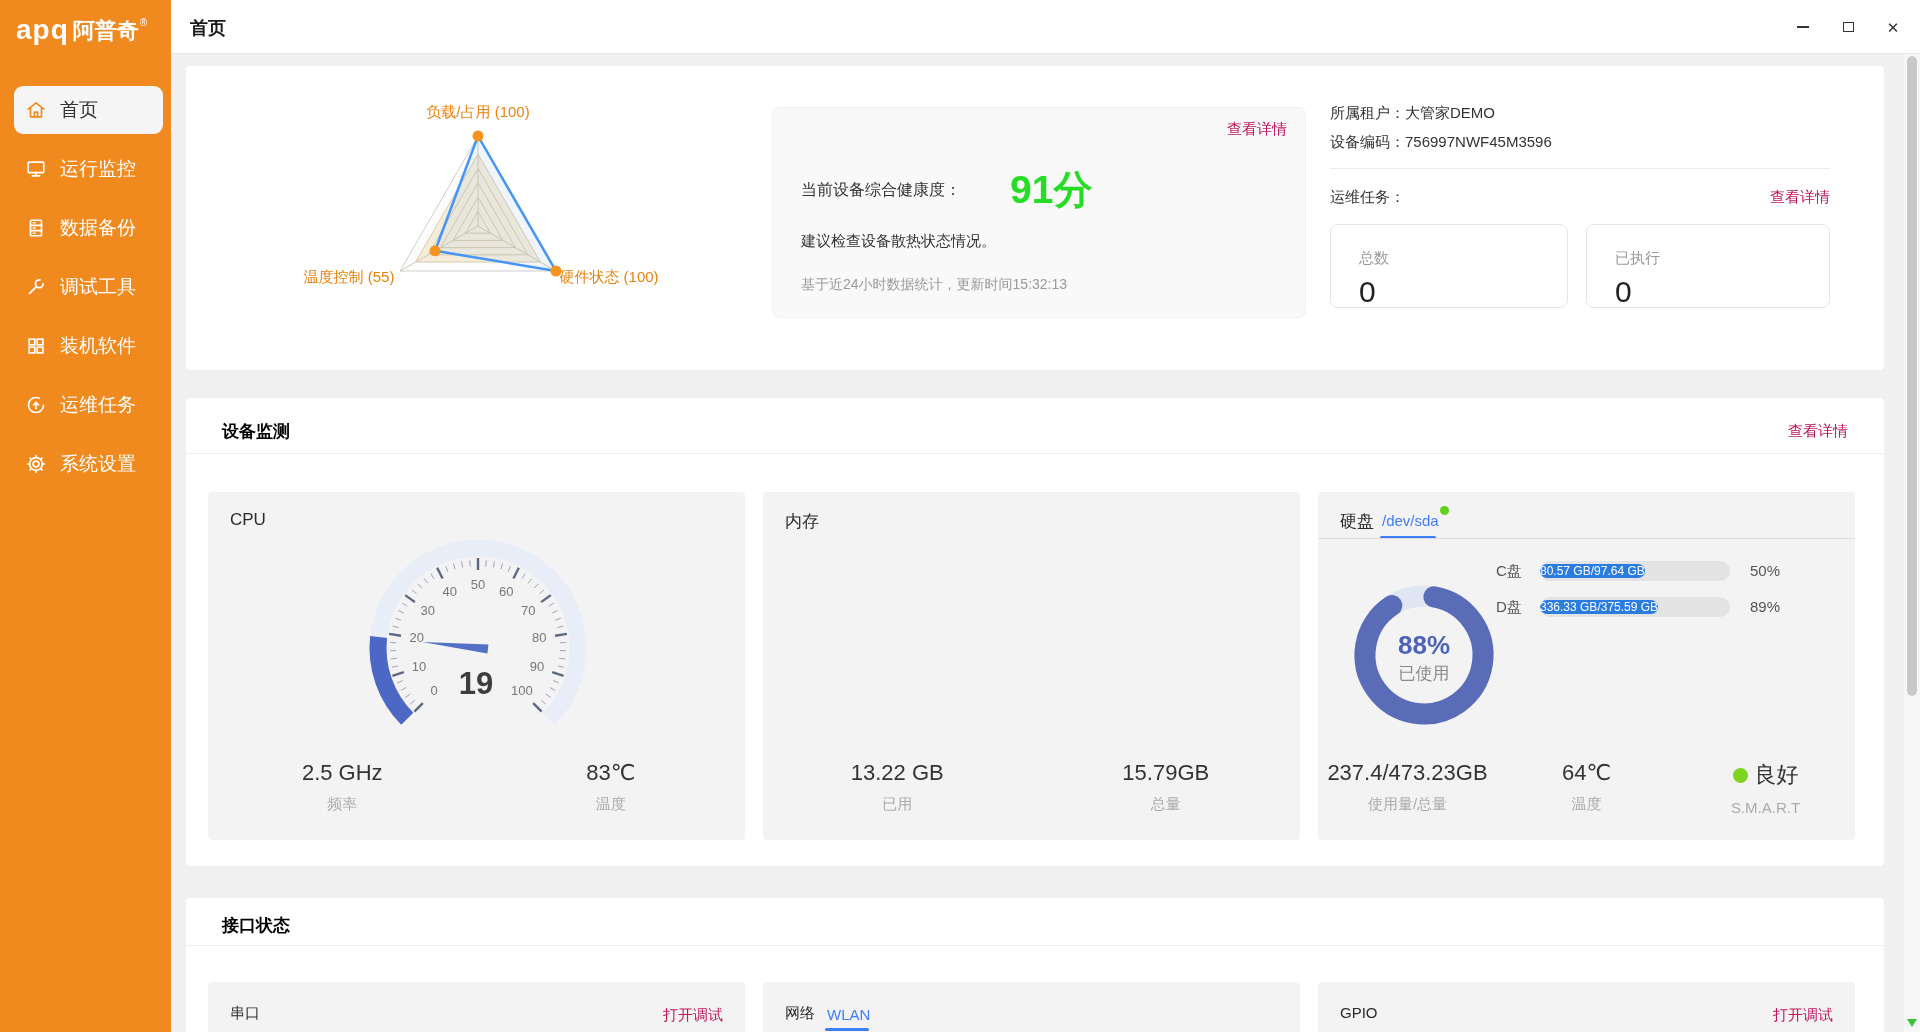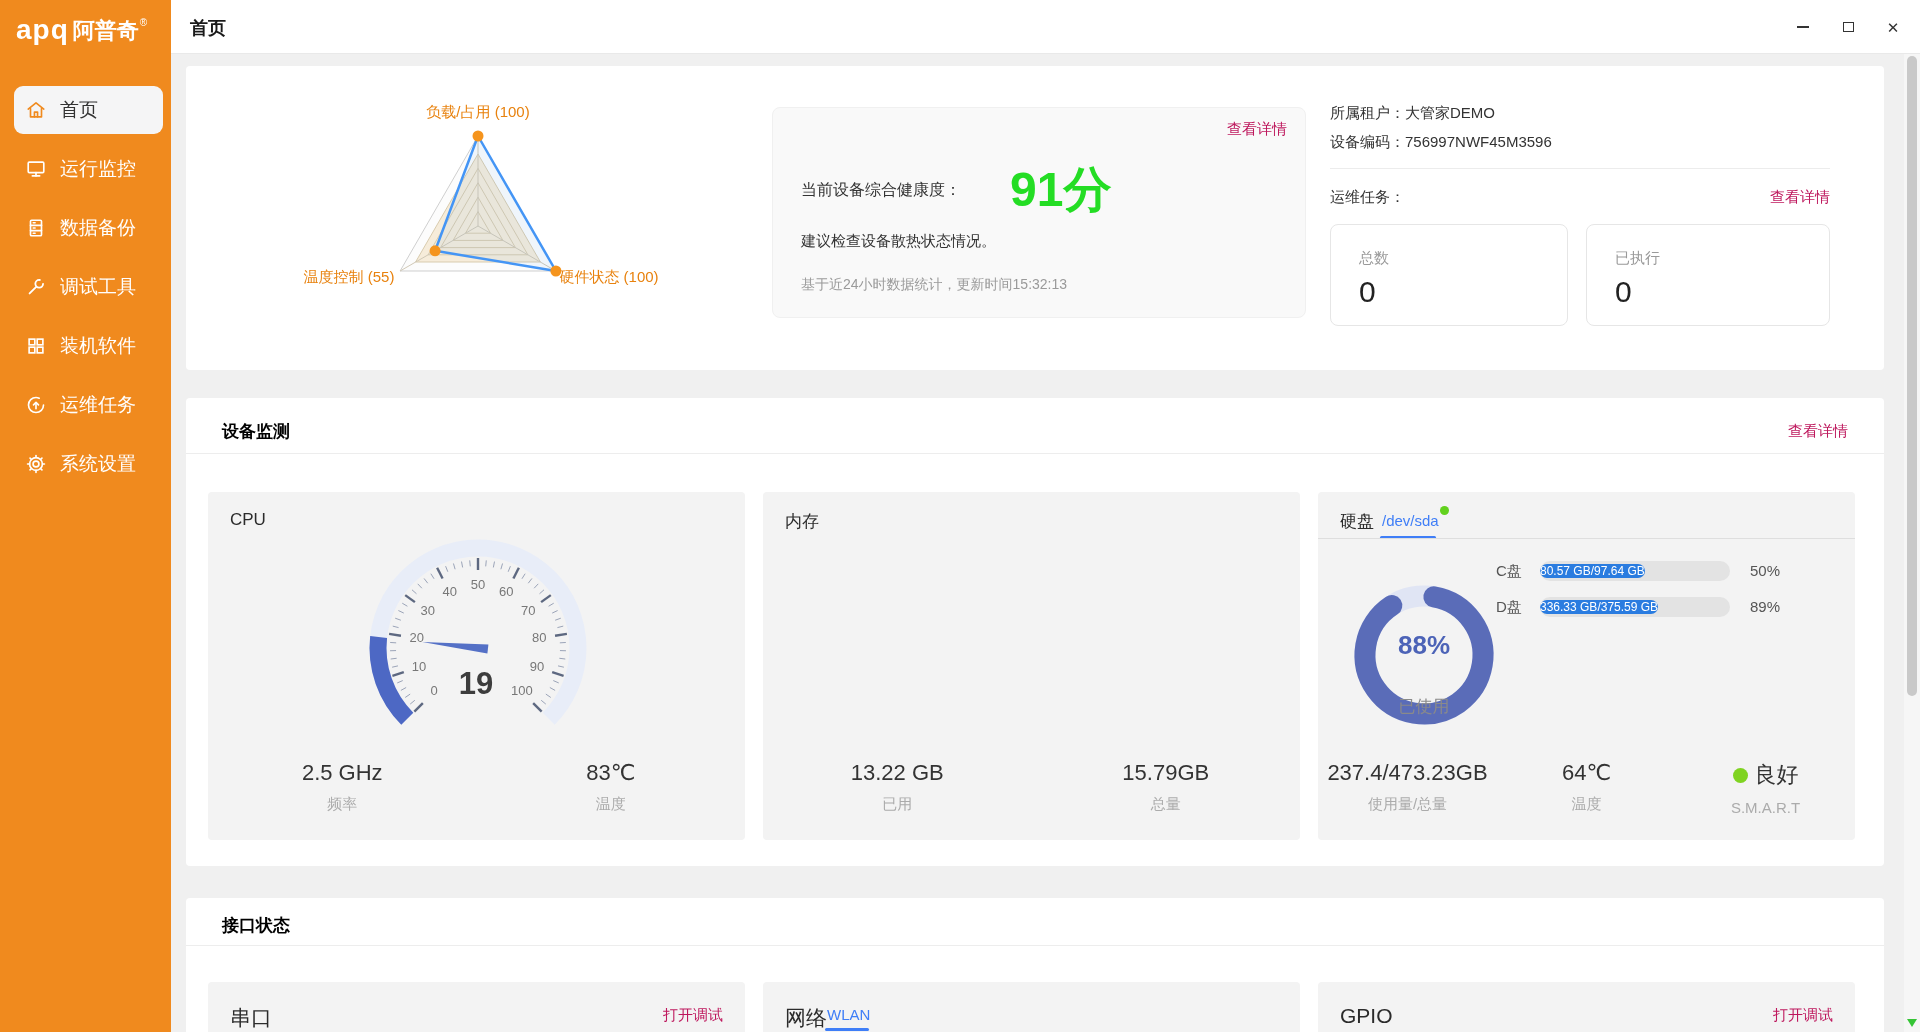--- a/index.html
+++ b/index.html
@@ -41,31 +41,31 @@
   
   .radar-wrap { position:absolute; left:92px; top:19px; width:400px; height:230px; }
   .radar-label { position:absolute; transform:translate(-50%,-50%); font-size:15px; color:#e8820e; white-space:nowrap; }
 
   
   .health-box { position:absolute; left:586px; top:41px; width:534px; height:211px;
     background:#f9f9f9; border:1px solid #f0f0f0; border-radius:8px; }
   .health-box .link { position:absolute; top:12px; right:18px; }
   .health-row { position:absolute; left:28px; top:56px; display:flex; align-items:center; height:52px;gap:33px; }
   .health-label { font-size:16px; color:#333; }
-  .health-score { font-size:48px; font-weight:bold; color:#24dd24; margin-left:16px; }
+  .health-score { font-size:39px; font-weight:bold; color:#24dd24; margin-left:16px; }
   .health-advice { position:absolute; left:28px; top:124px; font-size:15px; color:#333; }
   .health-basis { position:absolute; left:28px; top:168px; font-size:14px; color:#9a9a9a; }
 
   
   .tenant { position:absolute; left:1144px; top:30px; width:500px; height:240px; }
   .tenant-line { position:absolute; left:0; font-size:15px; color:#333; }
   .tenant-divider { position:absolute; left:0; top:72px; width:100%; height:1px; background:#ececec; }
   .task-row-label { position:absolute; left:0; top:92px; font-size:15px; color:#333;font-family:Liberation Mono, monospace; }
   .task-row-link { position:absolute; right:0; top:92px; }
-  .stat-box { position:absolute; top:128px; width:238px; height:102px; background:#fff;
+  .stat-box { position:absolute; top:128px; width:238px; height:84px; background:#fff;
     border:1px solid #e6e6e6; border-radius:8px; }
   .stat-box .lbl { position:absolute; left:28px; top:24px; font-size:15px; color:#9a9a9a; }
   .stat-box .val { position:absolute; left:28px; top:50px; font-size:30px; color:#222; }
 
   
   .sec-title { position:absolute; left:36px; top:22px; font-size:17px; font-weight:bold; color:#000000; }
   .sec-link { position:absolute; right:36px; top:24px; }
   .sec-divider { position:absolute; left:0; top:55px; width:100%; height:1px; background:#ededed; }
   #card-interfaces .sec-title { top:16px; }
   #card-interfaces .sec-divider { top:47px; }
@@ -94,33 +94,33 @@
   .liquid-status { font-size:27px; }
 
   
   .disk-tab { position:absolute; left:64px; top:20px; font-size:15px; color:#3f7ef7; cursor:pointer; }
   .disk-tab-dot { position:absolute; left:122px; top:14px; width:9px; height:9px; border-radius:50%; background:#62d11d; }
   .disk-tab-underline { position:absolute; left:62px; top:44px; width:56px; height:3px; background:#3f7ef7; border-radius:2px; }
   .disk-divider { position:absolute; left:0; top:46px; width:100%; height:1px; background:#dedede; }
   #disk-donut { position:absolute; left:21px; top:78px; }
   .donut-pct { position:absolute; left:21px; top:138px; width:170px; text-align:center;
     font-size:26px; font-weight:bold; color:#4c63b7; }
-  .donut-lbl { position:absolute; left:21px; top:170px; width:170px; text-align:center; font-size:17px; color:#8a8a8a;margin-top:33px; }
+  .donut-lbl { position:absolute; left:21px; top:170px; width:170px; text-align:center; font-size:17px; color:#8a8a8a; }
   .bar-row { position:absolute; left:0; width:100%; height:20px; font-size:15px; color:#555; }
   .bar-row.c { top:69px; } .bar-row.d { top:105px; }
   .bar-label { position:absolute; left:178px; top:1px; }
   .bar-track { position:absolute; left:222px; top:0; width:190px; height:20px; border-radius:10px; background:#e3e3e3; overflow:hidden; }
   .bar-fill { height:100%; border-radius:10px; background:#2a7ce0; color:#fff; font-size:12px;
     text-align:center; line-height:20px; white-space:nowrap; }
   .bar-pct { position:absolute; left:432px; top:1px; }
 
   
   .if-card { position:absolute; top:84px; width:537px; height:150px; background:#f3f3f3; border-radius:4px; }
   #serial-card { left:22px; } #net-card { left:577px; } #gpio-card { left:1132px; }
-  .if-title { position:absolute; left:22px; top:22px; font-size:21px; color:#2b2b2b; }
+  .if-title { position:absolute; left:22px; top:22px; font-size:15px; color:#2b2b2b; }
   .if-link { position:absolute; right:22px; top:24px; }
   .net-tab { position:absolute; left:64px; top:24px; font-size:15px; color:#3f7ef7; cursor:pointer; }
   .net-tab-underline { position:absolute; left:62px; top:46px; width:44px; height:3px; background:#3f7ef7; border-radius:2px; }
 
   
   .scrollbar { position:absolute; right:0; top:0; width:16px; height:978px; background:#f6f6f6; }
   .scroll-thumb { position:absolute; left:3px; top:2px; width:10px; height:640px; background:#c9c9c9; border-radius:5px; }
   .scroll-arrow { position:absolute; left:3px; bottom:5px; width:0; height:0;
     border-left:5px solid transparent; border-right:5px solid transparent; border-top:8px solid #35c435; }
 </style>

